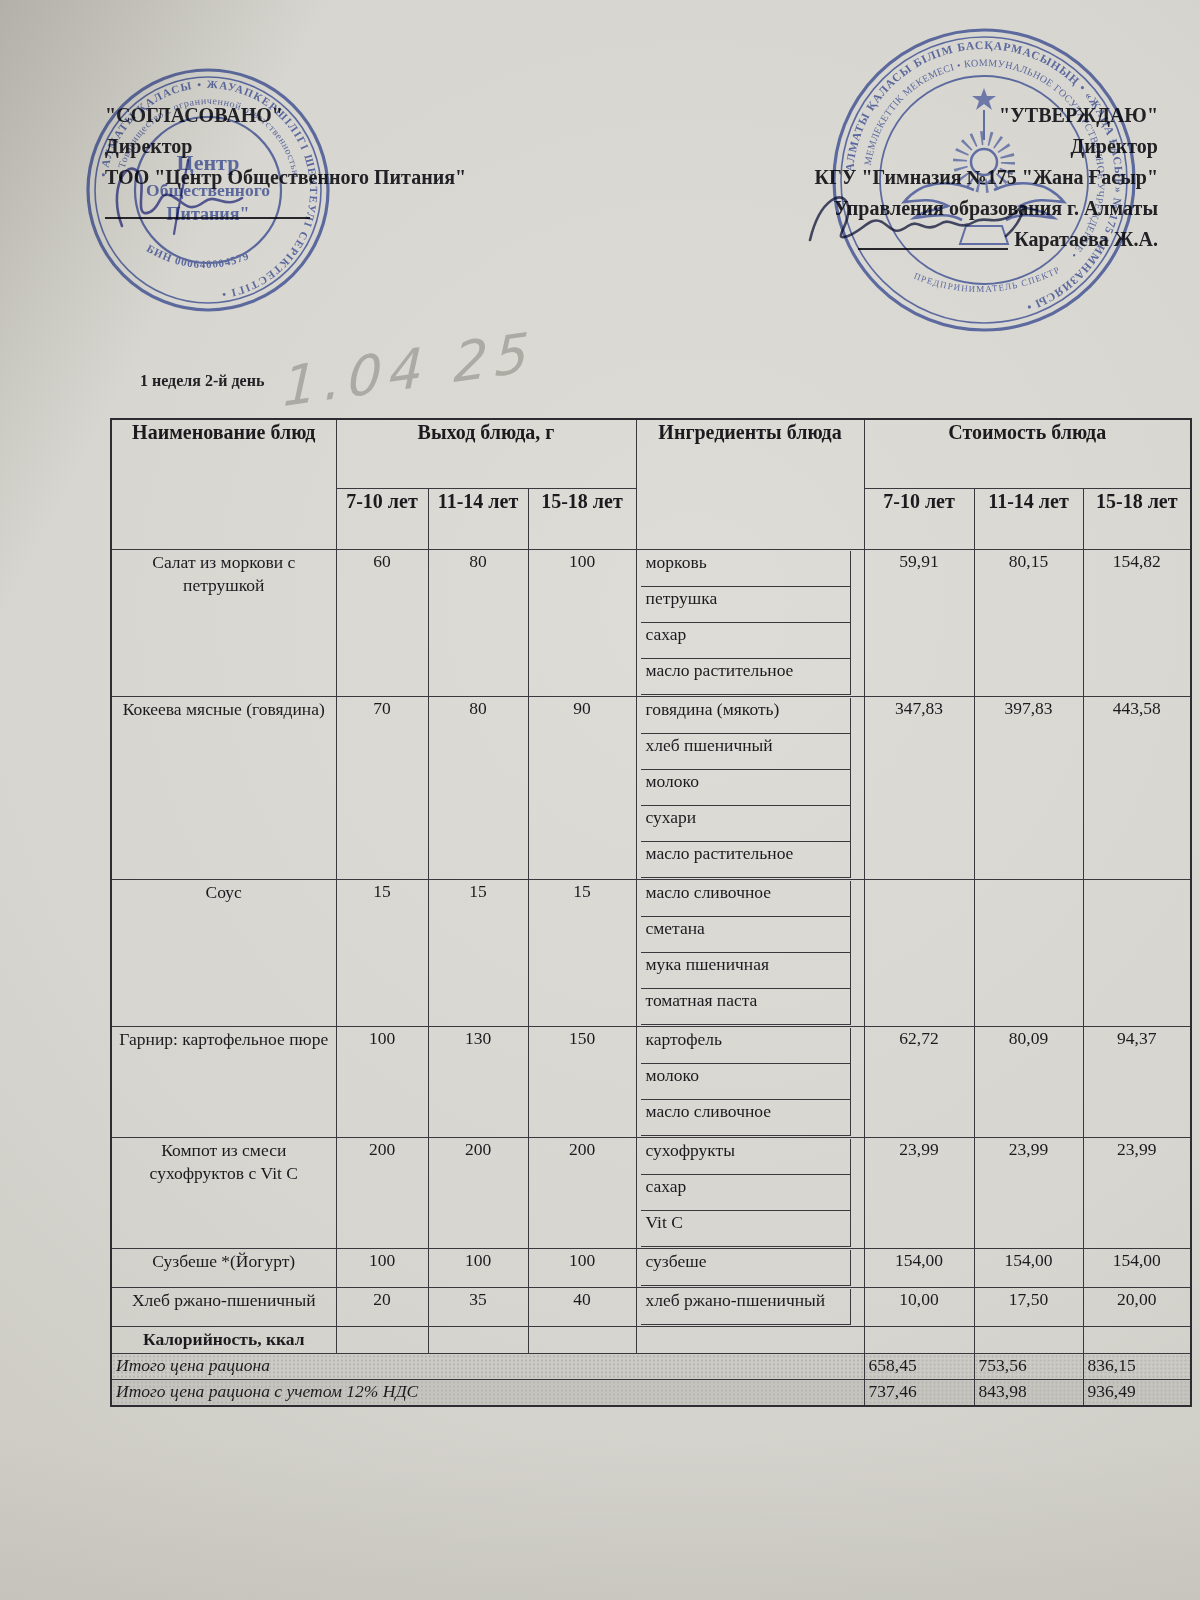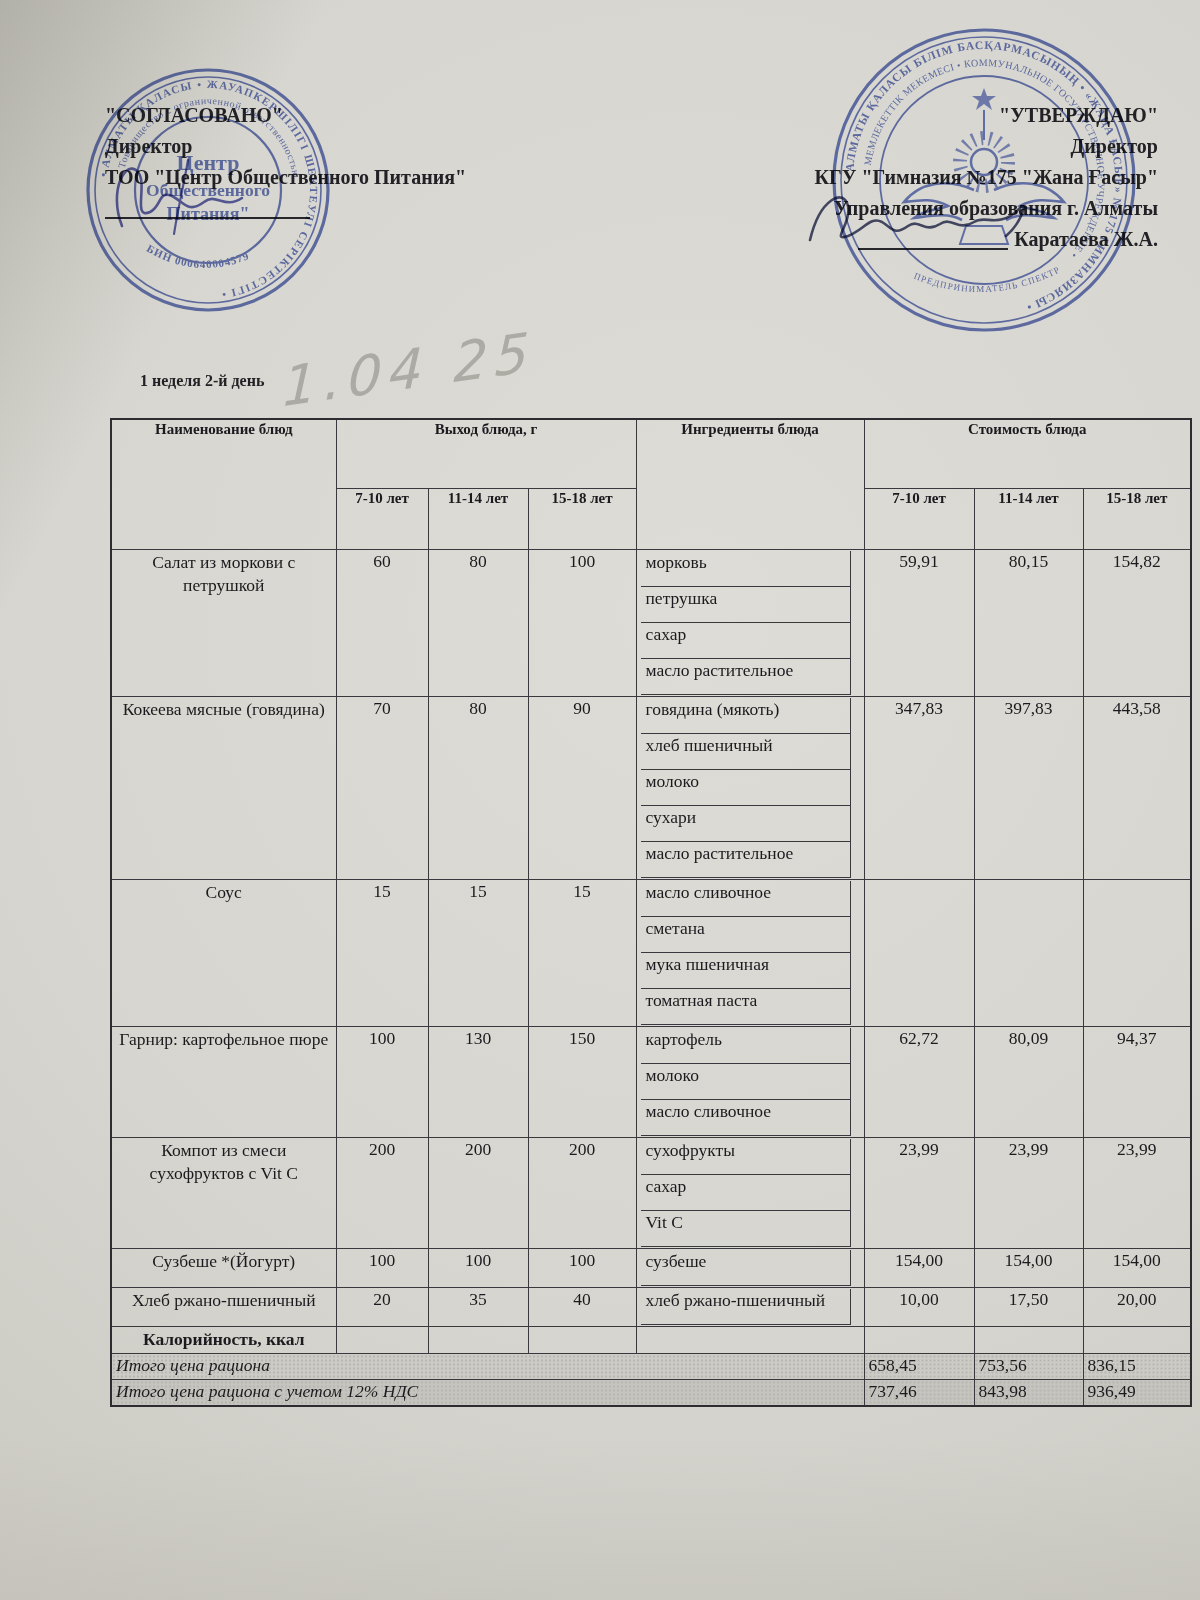--- a/index.html
+++ b/index.html
@@ -31,21 +31,21 @@
     transform:rotate(-8deg) skewX(-10deg);
   }
   
   table.menu{
     position:absolute;left:110px;top:418px;width:1080px;
     border-collapse:collapse;table-layout:fixed;
     font-size:17.5px;color:#1b1b1f;
     border:2.6px solid #2c2c31;
   }
   table.menu td{border:1.6px solid #38383e;vertical-align:top;padding:1px 4px;overflow:hidden;}
-  td.hdr{font-weight:bold;font-size:15px;text-align:center;vertical-align:middle;padding:2px 4px;}
+  td.hdr{font-weight:bold;font-size:20px;text-align:center;vertical-align:middle;padding:2px 4px;}
   td.grp-h{height:66px;}
   td.sub-h{height:58px;margin-left:33px;}
   td.name{text-align:center;padding:2px 5px;line-height:23px;}
   td.num{text-align:center;padding-top:2px;}
   td.ing{padding:0;}
   .ing-item{
     box-sizing:border-box;height:36px;width:calc(100% - 9px);
     border-right:1.6px solid #38383e;border-bottom:1.6px solid #38383e;
     padding:0px 5px 0;line-height:23px;white-space:nowrap;overflow:hidden;
   }

